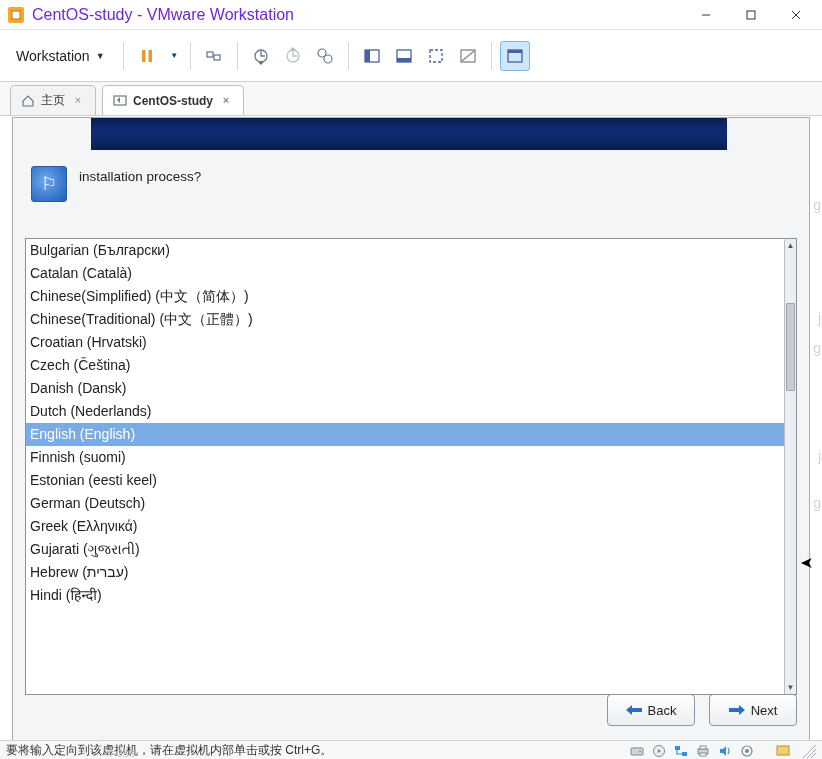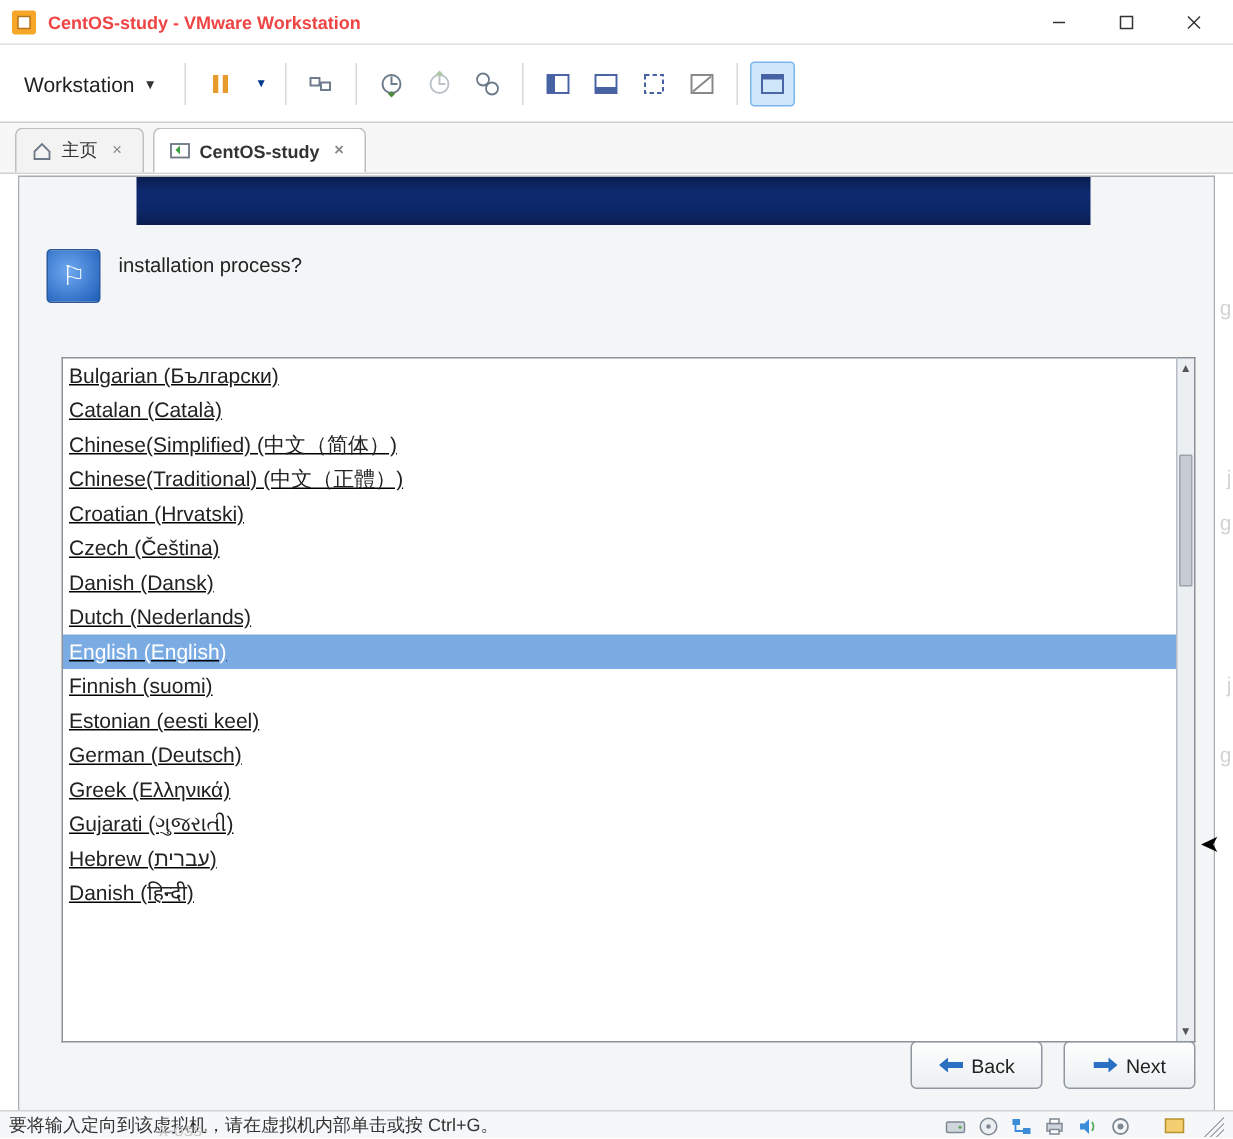--- a/index.html
+++ b/index.html
@@ -2,21 +2,21 @@
 <html><head>
   <meta charset="utf-8">
   <style>
     * { box-sizing: border-box; margin: 0; padding: 0; }
     body { font-family: "Segoe UI", Tahoma, sans-serif; font-size: 12px; background: #fff; width: 822px; height: 759px; overflow: hidden; position: relative; }
 
     
     .titlebar { height: 30px; display: flex; align-items: center; padding: 0 4px 0 8px; border-bottom: 1px solid #e0e0e0; }
     .titlebar .app-icon { width: 16px; height: 16px; background: #f7a728; border-radius: 2px; display:flex; align-items:center; justify-content:center; margin-right:8px;}
     .titlebar .app-icon svg { width:10px; height:10px; }
-    .titlebar .title { color: #ef4444; flex: 1; font-size: 12px; font-weight: bold;}
+    .titlebar .title { color: #6d28d9; flex: 1; font-size: 16px;}
     .titlebar .winbtn { width: 45px; height: 29px; display:flex; align-items:center; justify-content:center; color:#333;}
 
     
     .toolbar { height: 52px; padding: 4px 6px; display:flex; align-items:center; border-bottom: 1px solid #d0d0d0; gap:2px;}
     .menu-btn { padding:4px 10px; font-size:14px; color:#222; display:flex; align-items:center; gap:6px;}
     .menu-btn .tri { font-size:9px; color:#333;}
     .sep { width:1px; height:28px; background:#d8d8d8; margin: 0 6px;}
     .tbtn { width: 30px; height:30px; border-radius:3px; display:flex; align-items:center; justify-content:center; color:#555;}
     .tbtn svg { width:18px; height:18px; }
     .tbtn.pause svg rect { fill:#e89a2c;}
@@ -32,21 +32,21 @@
 
     
     .vm-area { position:absolute; top: 117px; left: 12px; right: 12px; bottom: 13px; border:1px solid #aaacad; background:#f2f6f7;}
     .vm-inner { position:relative; width:100%; height:100%; background:#f3f5f6;}
     .banner { position:absolute; left:78px; top:0; width:636px; height:32px; background: linear-gradient(to bottom, #0a1d50, #0f2a70, #0d2869, #0a1d50);}
 
     .prompt-row { position:absolute; top:48px; left:18px; display:flex; gap:12px; align-items:flex-start;}
     .centos-icon { width:36px; height:36px; background: radial-gradient(circle at 40% 40%, #6ea8f0, #1d5db8); border:1px solid #2a5a9c; border-radius:3px; display:flex; align-items:center; justify-content:center; color:white; font-size:18px;}
     .prompt-text { font-size:13.5px; color:#222; line-height:1.45; padding-top:1px;}
 
-    .lang-box-wrap { position:absolute; top:120px; left:28px; right:12px; height: 457px; display:flex;text-decoration:underline; }
+    .lang-box-wrap { position:absolute; top:120px; left:12px; right:12px; height: 457px; display:flex; }
     .lang-box { flex:1; border:1px solid #8a9199; border-right:none; background:#fff; overflow:hidden; font-size:14px; color:#222;}
     .lang-item { padding: 2px 6px 2px 4px; line-height:19px; cursor:default;}
     .lang-item.selected { background:#7aabe3; color:#fff;}
     .lang-scroll { width:13px; border:1px solid #8a9199; border-left:1px solid #b8bec5; background:#eceff2; position:relative;}
     .lang-scroll .thumb { position:absolute; top:64px; left:1px; right:1px; height:88px; background:#c8ccd2; border:1px solid #9ea4ab; border-radius:1px;}
     .lang-scroll .arr { position:absolute; left:0; right:0; height:13px; display:flex; align-items:center; justify-content:center; font-size:8px; color:#555;}
     .lang-scroll .arr.up { top:0;}
     .lang-scroll .arr.dn { bottom:0;}
 
     .nav-btns { position:absolute; bottom: 19px; right: 12px; display:flex; gap:14px;margin-left:31px;}
@@ -220,21 +220,21 @@
           <div class="lang-item">Czech (Čeština)</div>
           <div class="lang-item">Danish (Dansk)</div>
           <div class="lang-item">Dutch (Nederlands)</div>
           <div class="lang-item selected">English (English)</div>
           <div class="lang-item">Finnish (suomi)</div>
           <div class="lang-item">Estonian (eesti keel)</div>
           <div class="lang-item">German (Deutsch)</div>
           <div class="lang-item">Greek (Ελληνικά)</div>
           <div class="lang-item">Gujarati (ગુજરાતી)</div>
           <div class="lang-item">Hebrew (עברית)</div>
-          <div class="lang-item">Danish (हिन्दी)</div>
+          <div class="lang-item">Hindi (हिन्दी)</div>
         </div>
       <div class="lang-scroll">
         <div class="arr up">▲</div>
         <div class="thumb"></div>
         <div class="arr dn">▼</div>
       </div>
     </div>
 
     <div class="nav-btns">
       <div class="nav-btn">

